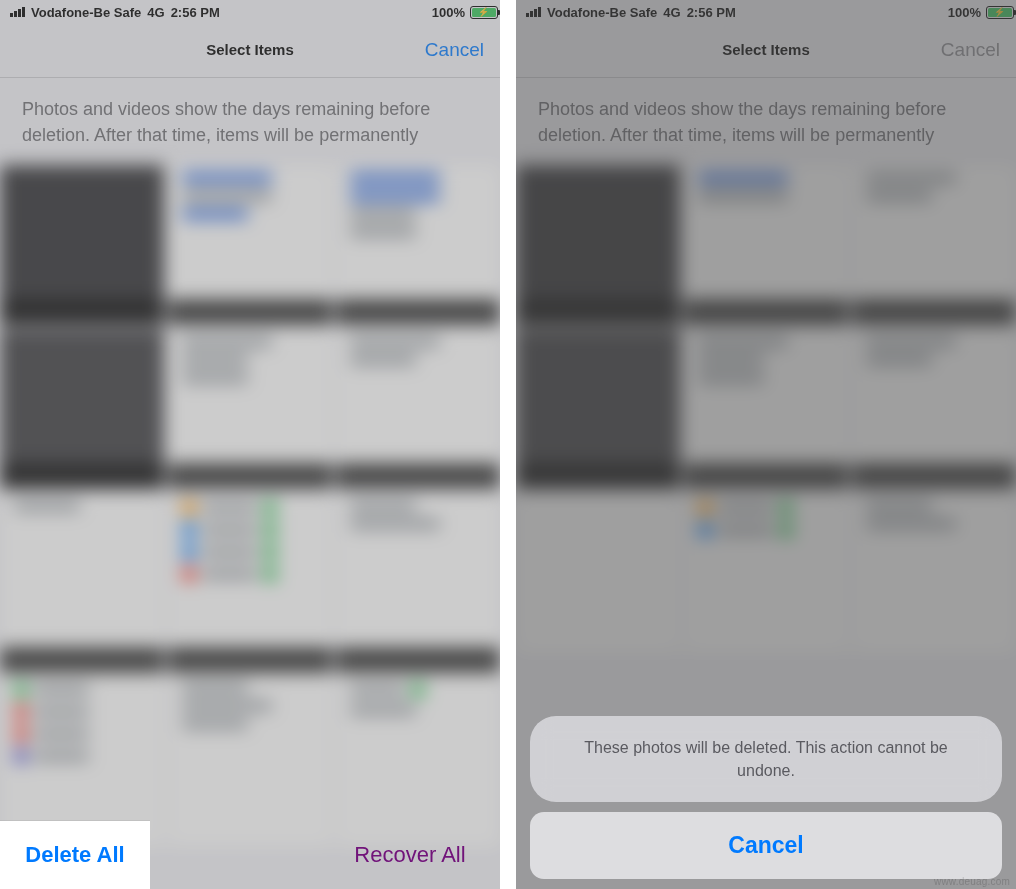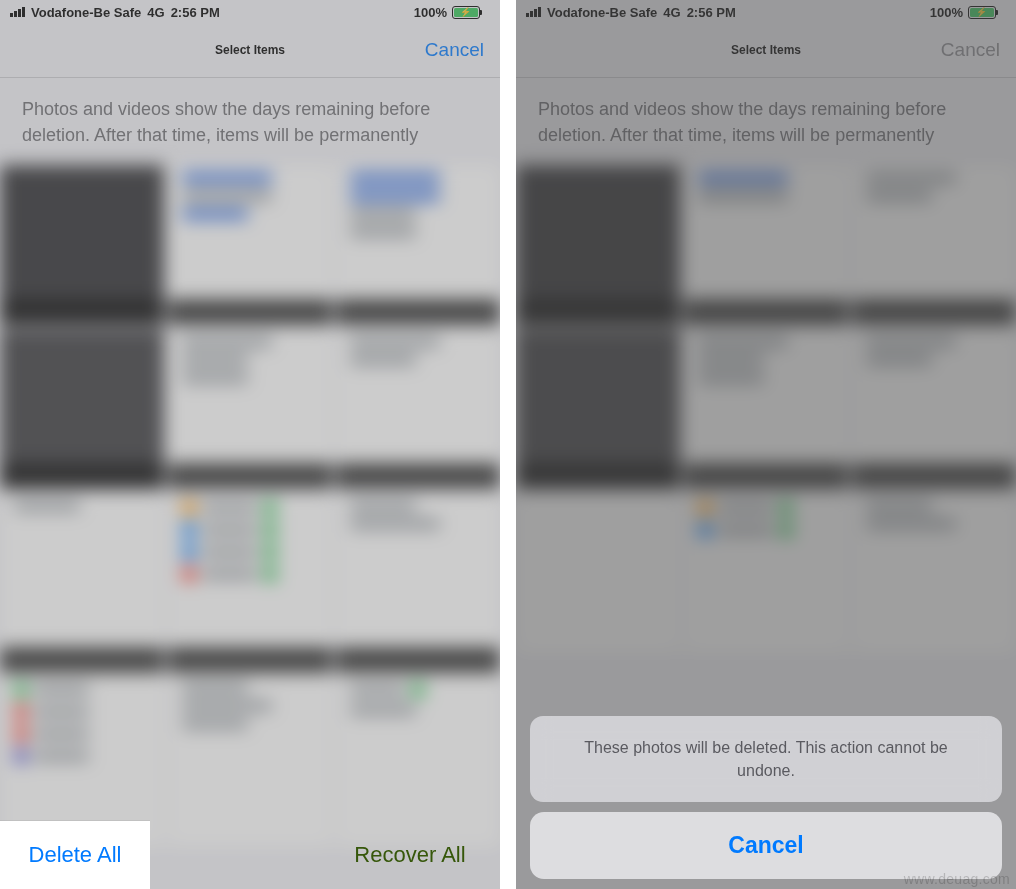--- a/index.html
+++ b/index.html
@@ -24,21 +24,21 @@
       height: 889px;
       background: #fff;
     }
 
     
     .status-bar {
       height: 22px;
       display: flex;
       align-items: center;
       justify-content: space-between;
-      padding: 2px 20px 0 10px;
+      padding: 2px 2px 0 10px;
       font-size: 13px;
       font-weight: 600;
       color: #000;
       background: transparent;
     }
     .status-left { display: flex; align-items: center; gap: 6px; }
     .status-right { display: flex; align-items: center; gap: 5px; }
     .signal-bars { display: flex; align-items: flex-end; gap: 1px; }
     .signal-bars span { width: 3px; background: #000; display: inline-block; }
     .signal-bars span:nth-child(1){height:4px;}
@@ -60,21 +60,21 @@
     .bolt { color: #000; font-size: 9px; line-height: 1; }
 
     
     .nav-bar {
       height: 56px;
       border-bottom: 1px solid rgba(0,0,0,0.15);
       display:flex; align-items:center; justify-content:center;
       position:relative;
       background:transparent;
     }
-    .nav-title { font-size: 12px; font-weight: 600; color:#000; }
+    .nav-title { font-size: 15px; font-weight: 600; color:#000; }
     .nav-cancel {
       position:absolute; right:16px; font-size:19px; font-weight:400;
       color:#007aff;
     }
 
     
     .desc {
       padding: 18px 32px 0 22px;
       font-size: 18px;
       line-height: 1.45;
@@ -115,40 +115,40 @@
       pointer-events:none;
     }
 
     
     .bottom-left-sheet {
       position:absolute; left:0; bottom:0; width:150px; height:68px;
       background:#fff; display:flex; align-items:center; justify-content:center;
       z-index: 10;
       box-shadow: 0 -1px 0 rgba(0,0,0,0.05);
     }
-    .delete-all { color:#007aff; font-size:22px; font-weight:400; }
+    .delete-all { color:#007aff; font-size:22px; font-weight:700; }
 
     .left-recover-wrap {
       position:absolute; right:0; bottom:0; height:68px; width:180px;
       display:flex; align-items:center; justify-content:center;
       z-index:5;
     }
-    .left-recover { color:#4d7c0f; font-size:22px; }
+    .left-recover { color:#a21caf; font-size:22px; }
 
     
     .action-sheet {
       position:absolute; left:14px; right:14px; bottom:10px;
       z-index: 20;
       display:flex; flex-direction:column; gap:10px;
     }
     .sheet-main {
       background: rgba(242,242,247,0.62);
       -webkit-backdrop-filter: blur(10px);
       backdrop-filter: blur(10px);
-      border-radius: 13px;
+      border-radius: 26px;
       overflow:hidden;
     }
     .sheet-msg {
       text-align:center;
       font-size: 16px;
       color:#5a5a60;
       padding: 20px 28px;
       line-height:1.45;
     }
     .sheet-delete {
@@ -167,21 +167,21 @@
       padding: 20px 10px;
       color:#007aff;
       font-size: 23px;
       font-weight: 600;
     }
 
     .right-cancel-grey { color:#8e8e93 !important; }
 
     .watermark {
       position:absolute; right:6px; bottom:2px;
-      font-size:14px; color:rgba(0,0,0,0.18);
+      font-size:10px; color:rgba(0,0,0,0.18);
       letter-spacing:0.02em;
       z-index:50;
       font-family: Arial, sans-serif;
     }
   </style>
 </head>
 <body>
 
 <div class="screen">
 

